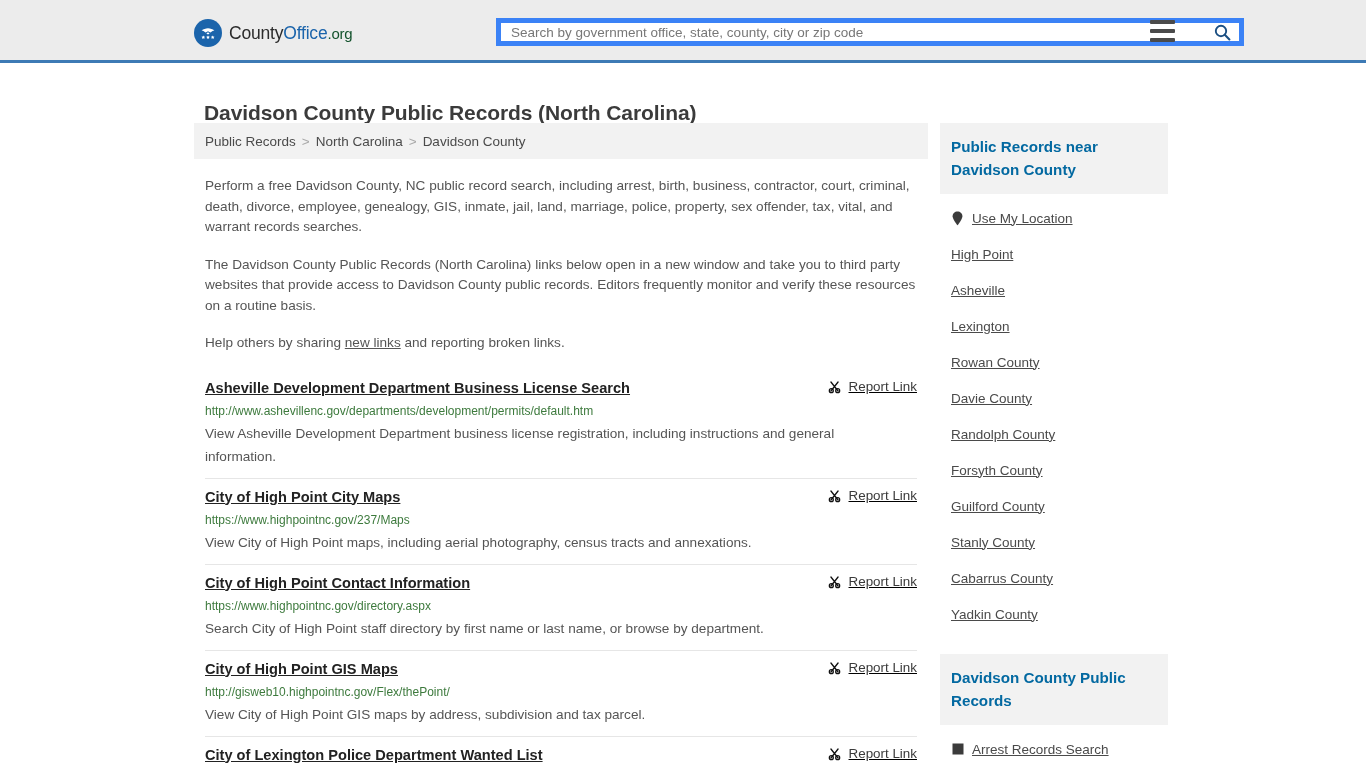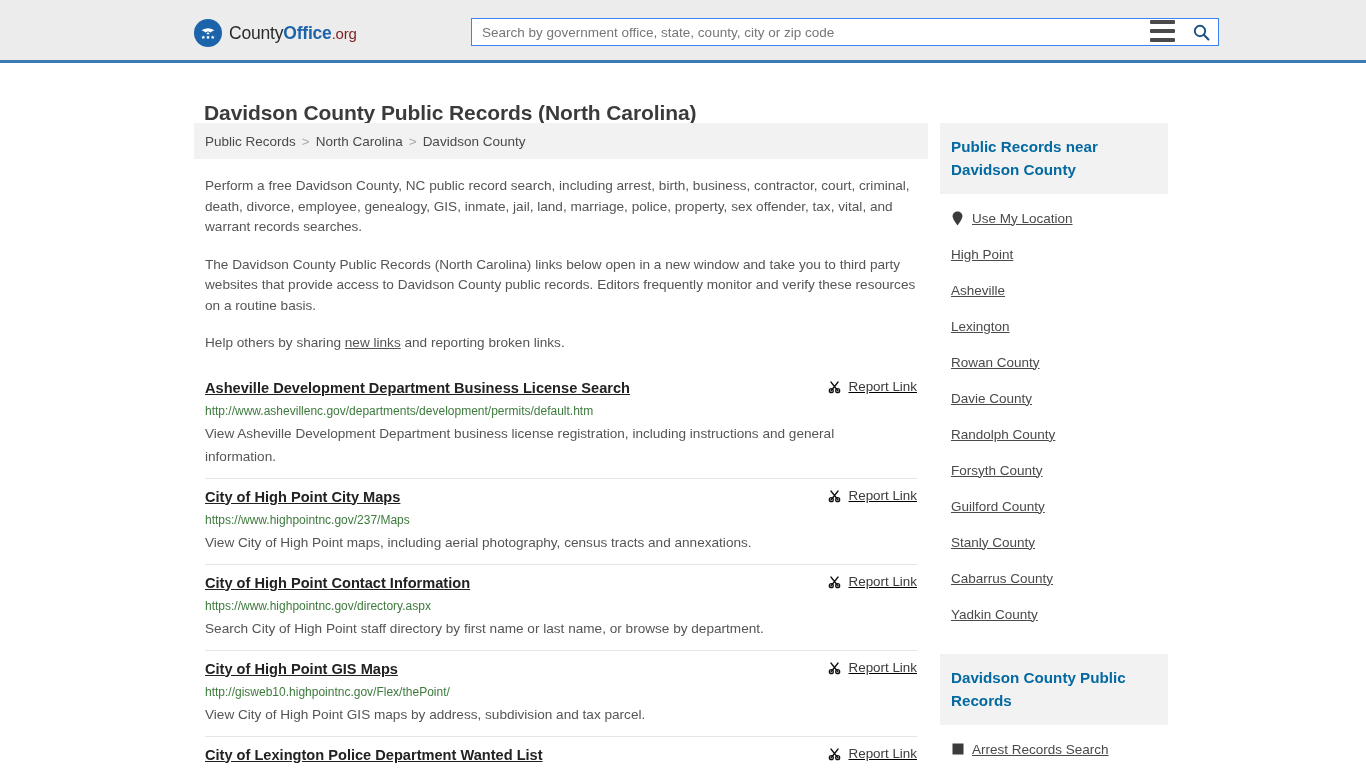--- a/index.html
+++ b/index.html
@@ -38,31 +38,31 @@
     justify-content: center;
     flex-shrink: 0;
   }
   .logo-text {
     margin-left: 7px;
     font-size: 17.5px;
     color: #2b2b2b;
     letter-spacing: -0.2px;
     white-space: nowrap;
   }
-  .logo-text .b { color: #1b64ab; font-weight: bold; }
-  .logo-text .o { color: #7f1d1d; font-size: 15px; }
+  .logo-text .b { color: #1b64ab; font-weight: normal; }
+  .logo-text .o { color: #14532d; font-size: 15px; }
 
   .search-wrap {
     position: absolute;
-    left: 471px;
+    left: 496px;
     top: 18px;
     width: 748px;
     height: 28px;
     background: #ffffff;
-    border: 1px solid #3b82f6;
+    border: 5px solid #3b82f6;
     display: flex;
     align-items: center;
   }
   .search-input {
     flex: 1;
     border: none;
     outline: none;
     height: 26px;
     padding: 0 10px;
     font-family: "Liberation Sans", sans-serif;

